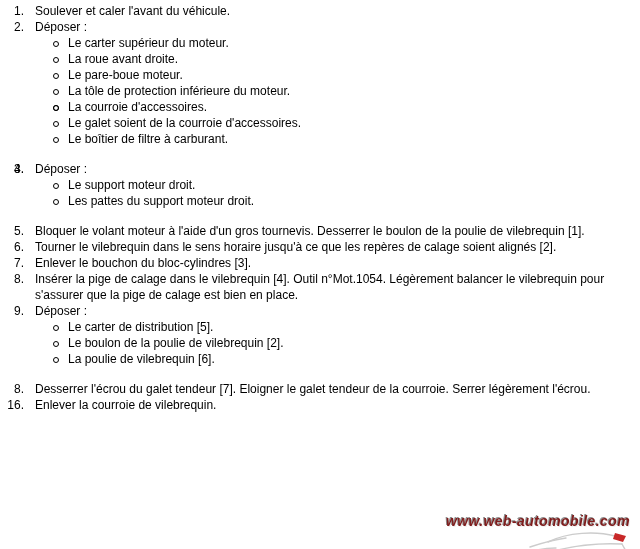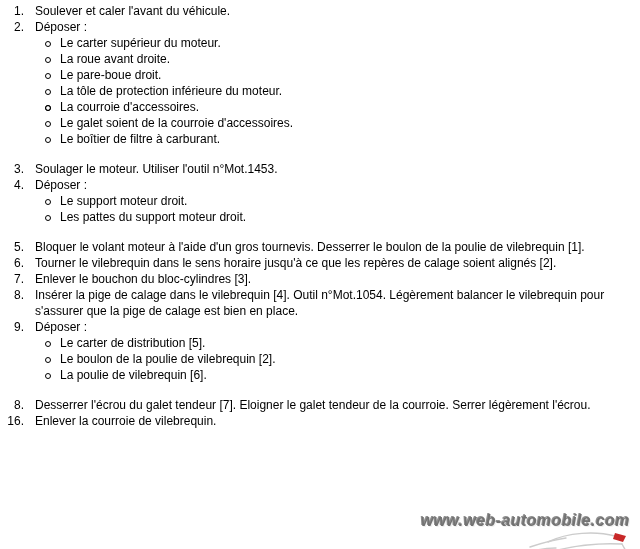--- a/index.html
+++ b/index.html
@@ -25,45 +25,45 @@
     position: absolute;
     left: -35px;
     top: 0;
     width: 24px;
     text-align: right;
     white-space: nowrap;
   }
   .subs { }
   .sub {
     position: relative;
-    margin-left: 25px;
+    margin-left: 33px;
   }
   .sub-bullet {
     position: absolute;
     left: -15px;
     top: 6px;
     width: 4px;
     height: 4px;
     border: 1px solid #000000;
     border-radius: 50%;
     background: transparent;
   }
   .watermark {
     position: absolute;
     top: 513px;
     right: 10px;
     width: 210px;
     text-align: right;
   }
   .wm-text {
-    font-size: 16px;
+    font-size: 14px;
     font-weight: bold;
     font-style: italic;
     letter-spacing: 0.4px;
-    color: #737373;
+    color: #7f1d1d;
     text-shadow: -1px -1px 0 #8f8f8f, 1px 1px 0 #f0f0f0;
     white-space: nowrap;
   }
   .wm-car {
     display: block;
     margin-left: auto;
     margin-right: 2px;
     margin-top: -1px;
   }
 </style>
@@ -83,21 +83,21 @@
           <div class="sub">
     <span class="sub-bullet"></span>
     <span class="txt">Le carter supérieur du moteur.</span>
   </div>
           <div class="sub">
     <span class="sub-bullet"></span>
     <span class="txt">La roue avant droite.</span>
   </div>
           <div class="sub">
     <span class="sub-bullet"></span>
-    <span class="txt">Le pare-boue droit.</span>
+    <span class="txt">Le pare-boue moteur.</span>
   </div>
           <div class="sub">
     <span class="sub-bullet"></span>
     <span class="txt">La tôle de protection inférieure du moteur.</span>
   </div>
           <div class="sub">
     <span class="sub-bullet"></span>
   </div>
           <div class="sub">
     <span class="sub-bullet"></span>
@@ -109,21 +109,20 @@
   </div>
           <div class="sub">
     <span class="sub-bullet"></span>
     <span class="txt">Le boîtier de filtre à carburant.</span>
   </div>
         </div></div>
     </div>
     <div class="group">
       <div class="item">
     <span class="num">3.</span>
-    <span class="txt">Soulager le moteur. Utiliser l'outil n°Mot.1453.</span>
   </div>
       <div class="item">
     <span class="num">4.</span>
     <span class="txt">Déposer :</span>
   <div class="subs">
           <div class="sub">
     <span class="sub-bullet"></span>
     <span class="txt">Le support moteur droit.</span>
   </div>
           <div class="sub">

